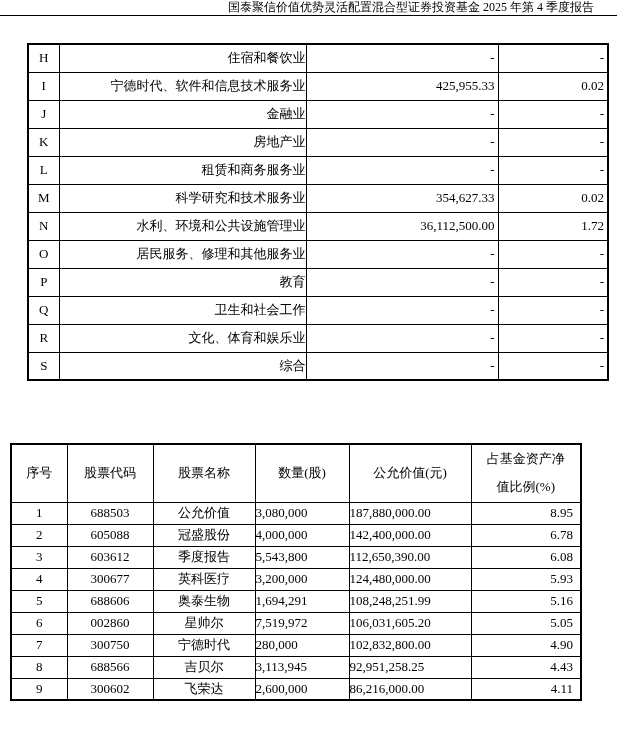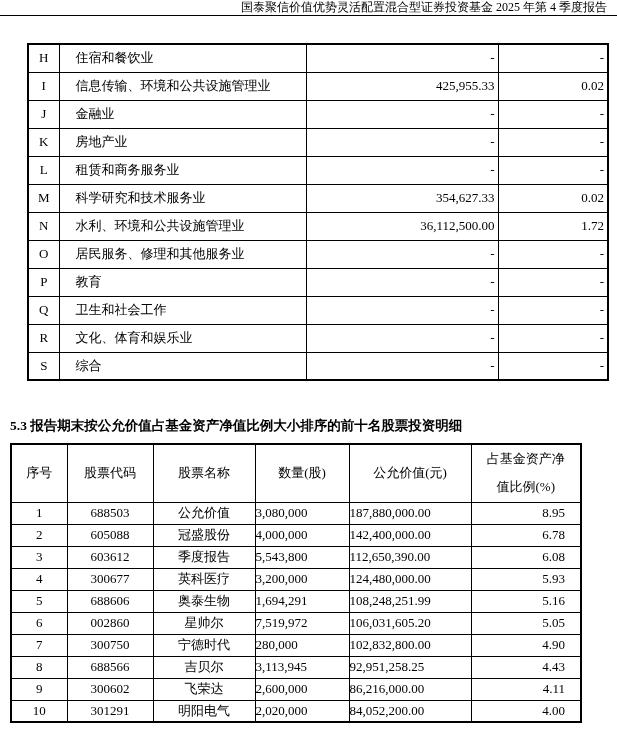--- a/index.html
+++ b/index.html
@@ -10,36 +10,36 @@
     color:#000;
     position:relative;
     overflow:hidden;
   }
   .page { position:relative; width:617px; height:736px; background:#fff; }
 
   
   .page-header {
     position:absolute; top:0; left:0; width:617px; height:16px;
     border-bottom:1.5px solid #000;
-    text-align:right; padding-right:10px;
+    text-align:right; padding-right:23px;
     font-size:12px; line-height:15px;
     white-space:nowrap;
   }
 
   table { border-collapse:collapse; table-layout:fixed; background:#fff; }
   td, th { border:1px solid #000; font-weight:normal; overflow:hidden; }
 
   
   .industry-table {
     position:absolute; left:27px; top:43px; width:580px;
     font-size:13px; border:2px solid #000;
   }
   .industry-table tr { height:28px; }
   .industry-table td.col-code { text-align:center; }
-  .industry-table td.col-name { text-align:left; padding-left:16px; }
+  .industry-table td.col-name { text-align:right; padding-left:2px; }
   .industry-table td.col-fair_value { text-align:right; padding-right:3px; }
   .industry-table td.col-ratio { text-align:right; padding-right:3px; }
 
   
   .section-heading {
     position:absolute; left:10px; top:417px;
     font-size:13.5px; font-weight:bold; white-space:nowrap;
   }
 
   
@@ -51,21 +51,21 @@
   .stock-table tbody tr { height:22px; }
   .stock-table th { text-align:center; vertical-align:middle;margin-top:25px; }
   .stock-table th .wrap {
     display:inline-block; width:86px; text-align:center; line-height:2.15;
   }
   .stock-table td.col-no,
   .stock-table td.col-code,
   .stock-table td.col-name { text-align:center; }
   .stock-table td.col-quantity { text-align:left; padding-right:5px; }
   .stock-table td.col-fair_value { text-align:left; padding-right:8px; }
-  .stock-table td.col-ratio { text-align:right; padding-right:15px; }
+  .stock-table td.col-ratio { text-align:right; padding-right:7px; }
 </style>
 </head>
 <body>
 
 <div class="page">
 
   <div class="page-header">
     <span>国泰聚信价值优势灵活配置混合型证券投资基金 2025 年第 4 季度报告</span>
   </div>
 
@@ -78,21 +78,21 @@
     </colgroup>
     <tbody>
         <tr>
           <td class="col-code">H</td>
           <td class="col-name">住宿和餐饮业</td>
           <td class="col-fair_value">-</td>
           <td class="col-ratio">-</td>
         </tr>
         <tr>
           <td class="col-code">I</td>
-          <td class="col-name">信息传输、环境和公共设施管理业</td>
+          <td class="col-name">宁德时代、软件和信息技术服务业</td>
           <td class="col-fair_value">425,955.33</td>
           <td class="col-ratio">0.02</td>
         </tr>
         <tr>
           <td class="col-code">J</td>
           <td class="col-name">金融业</td>
           <td class="col-fair_value">-</td>
           <td class="col-ratio">-</td>
         </tr>
         <tr>
@@ -145,21 +145,20 @@
         </tr>
         <tr>
           <td class="col-code">S</td>
           <td class="col-name">综合</td>
           <td class="col-fair_value">-</td>
           <td class="col-ratio">-</td>
         </tr>
       </tbody>
   </table>
 
-  <h2 class="section-heading">5.3 报告期末按公允价值占基金资产净值比例大小排序的前十名股票投资明细</h2>
 
   <table class="stock-table">
     <colgroup>
       <col style="width:56px">
         <col style="width:86px">
         <col style="width:102px">
         <col style="width:94px">
         <col style="width:122px">
         <col style="width:110px">
     </colgroup>
@@ -241,24 +240,16 @@
           <td class="col-ratio">4.43</td>
         </tr>
         <tr>
           <td class="col-no">9</td>
           <td class="col-code">300602</td>
           <td class="col-name">飞荣达</td>
           <td class="col-quantity">2,600,000</td>
           <td class="col-fair_value">86,216,000.00</td>
           <td class="col-ratio">4.11</td>
         </tr>
-        <tr>
-          <td class="col-no">10</td>
-          <td class="col-code">301291</td>
-          <td class="col-name">明阳电气</td>
-          <td class="col-quantity">2,020,000</td>
-          <td class="col-fair_value">84,052,200.00</td>
-          <td class="col-ratio">4.00</td>
-        </tr>
       </tbody>
   </table>
 
 </div>
 
 </body></html>

